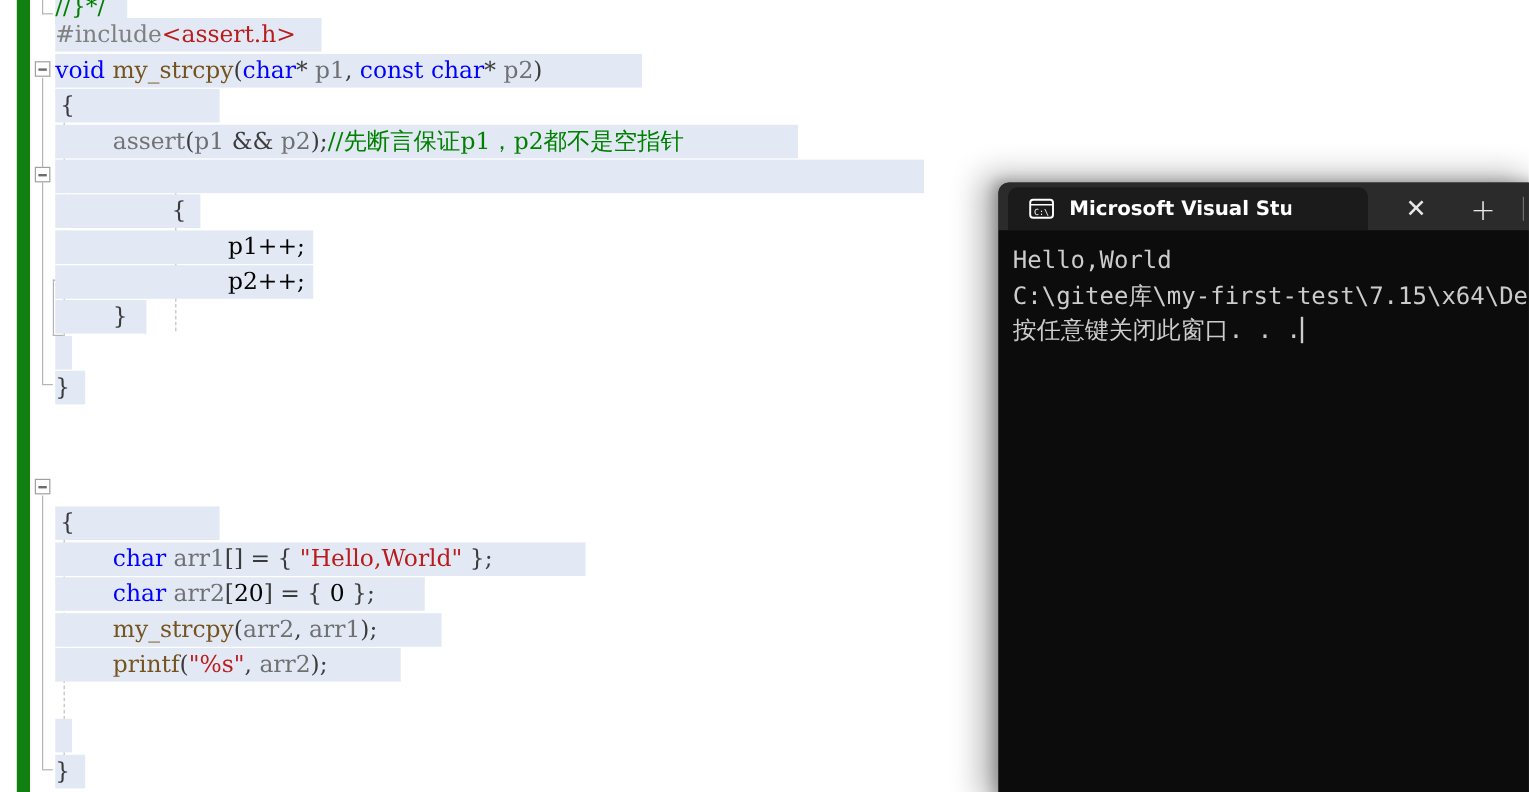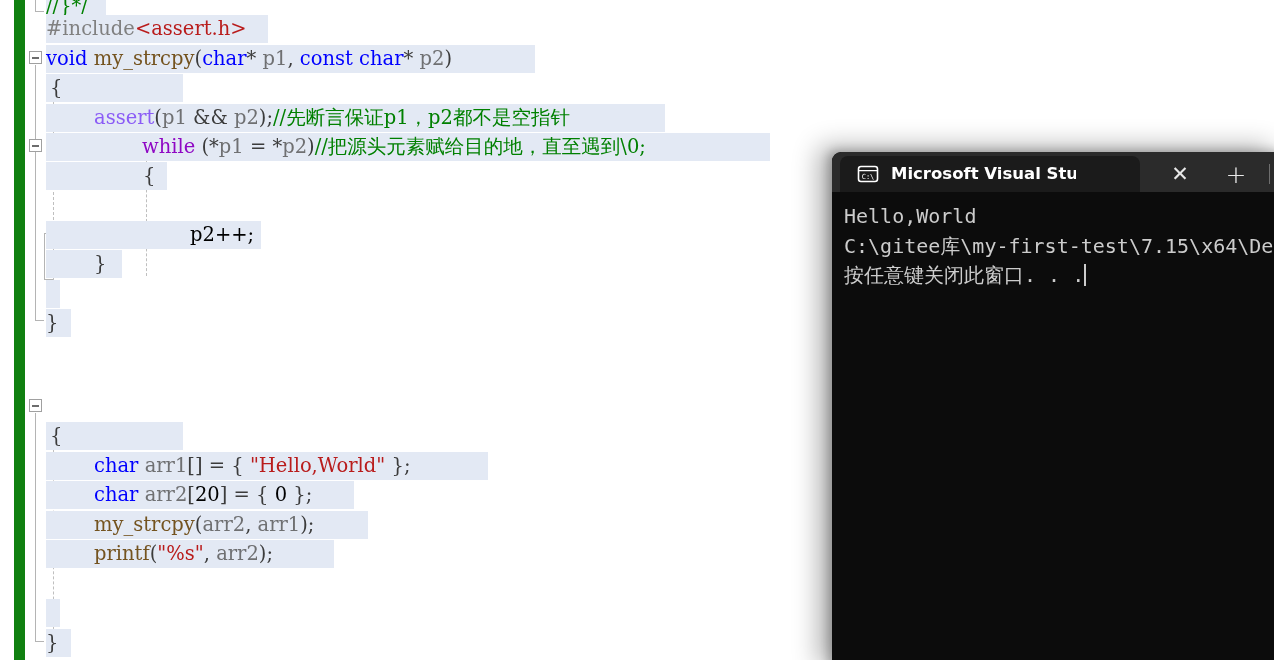--- a/index.html
+++ b/index.html
@@ -33,21 +33,21 @@
     white-space:pre;
   }
   .txt{position:absolute;left:46px;top:0;white-space:pre;}
   
   .sel{
     position:absolute;top:1px;height:28px;background:#e3e9f4;
   }
   
   .kw   {color:#0000ff;}
   .kw2  {color:#8f08c4;}
-  .mac  {color:#8b5cf6;}
+  .mac  {color:#737373;}
   .fn   {color:#74531f;}
   .var  {color:#6f7072;}
   .str  {color:#b91c1c;}
   .com  {color:#008000;}
   .pre  {color:#808080;text-align:center;}
   .punc {color:#3b3b3b;}
   .num  {color:#000000;}
 
   
   .foldbox{
@@ -186,30 +186,33 @@
 
     
     <div class="ln" style="top:103px;">
       <div class="sel" style="left:46px;width:619px;"></div>
       <span class="txt" style="left:94px;"><span class="mac">assert</span><span class="punc">(</span><span class="var">p1</span><span class="punc"> &amp;&amp; </span><span class="var">p2</span><span class="punc">);</span><span class="com">//先断言保证p1，p2都不是空指针</span></span>
     </div>
 
     
     <div class="ln" style="top:132px;">
       <div class="sel" style="left:46px;width:724px;"></div>
-      <span class="txt" style="left:142px;"><span class="kw2">while</span><span class="punc"> (*</span><span class="var">p1</span><span class="punc"> = *</span><span class="var">p2</span><span class="punc">)</span><span class="com">//把源头元素赋给目的地，直至遇到\0;</span></span>
     </div>
 
     
     <div class="ln" style="top:161px;">
       <div class="sel" style="left:46px;width:121px;"></div>
       <span class="txt punc" style="left:143px;">{</span>
     </div>
 
     
+    <div class="ln" style="top:191px;">
+      <div class="sel" style="left:46px;width:215px;"></div>
+      <span class="txt" style="left:190px;" style2="">p1++;</span>
+    </div>
 
     
     <div class="ln" style="top:220px;padding-left:28px;">
       <div class="sel" style="left:46px;width:215px;"></div>
       <span class="txt" style="left:190px;">p2++;</span>
     </div>
 
     
     <div class="ln" style="top:249px;">
       <div class="sel" style="left:46px;width:76px;"></div>

